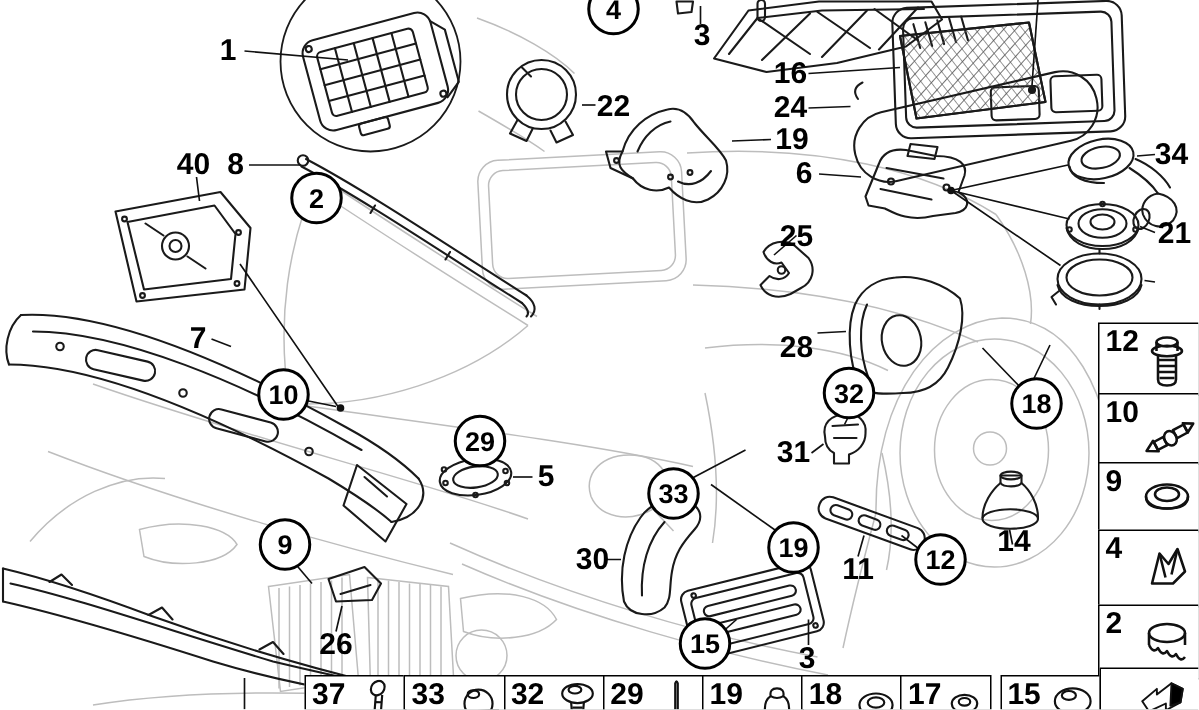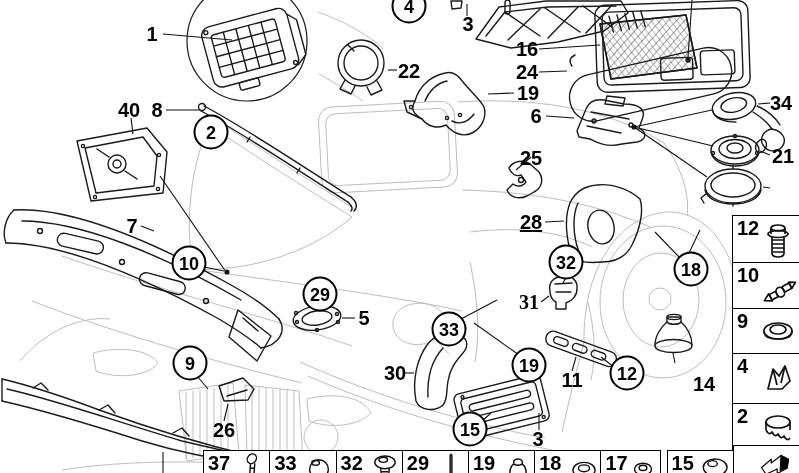--- a/index.html
+++ b/index.html
@@ -336,32 +336,32 @@
       <div class="lbl circled" style="left: 566px; top: 262px;">32</div>
       <div class="lbl circled" style="left: 449px; top: 329px;">33</div>
       <div class="lbl" style="left: 152px; top: 34px;">1</div>
       <div class="lbl" style="left: 468px; top: 24px;">3</div>
       <div class="lbl" style="left: 364px; top: 318px;">5</div>
       <div class="lbl" style="left: 536px; top: 116px;">6</div>
       <div class="lbl" style="left: 132px; top: 226px;">7</div>
       <div class="lbl" style="left: 157px; top: 110px;">8</div>
       <div class="lbl" style="left: 572px; top: 380px;">11</div>
       <div class="lbl" style="left: 538px; top: 439px;">3</div>
-      <div class="lbl" style="left: 676px; top: 384px; margin-left: 28px;">14</div>
+      <div class="lbl" style="left: 676px; top: 361px;">14</div>
       <div class="lbl" style="left: 527px; top: 49px;">16</div>
       <div class="lbl" style="left: 129px; top: 110px;">40</div>
       <div class="lbl" style="left: 783px; top: 156px;">21</div>
       <div class="lbl" style="left: 783px; top: 189px; margin-left: 44px;">22</div>
       <div class="lbl" style="left: 527px; top: 72px;">24</div>
       <div class="lbl" style="left: 531px; top: 158px;">25</div>
       <div class="lbl" style="left: 224px; top: 430px;">26</div>
       <div class="lbl" style="left: 528px; top: 93px;">19</div>
-      <div class="lbl" style="left: 531px; top: 222px; text-decoration: underline;">28</div>
+      <div class="lbl" style="left: 531px; top: 232px;">28</div>
       <div class="lbl" style="left: 395px; top: 373px;">30</div>
-      <div class="lbl" style="left: 529px; top: 302px; font-family: Liberation Serif, serif;">31</div>
+      <div class="lbl" style="left: 529px; top: 302px;">31</div>
       <div class="lbl" style="left: 781px; top: 103px; text-align: right;">34</div>
       <div class="lbl" style="left: 409px; top: 71px;">22</div>
     </div>
 <div id="boxes">
       <div class="cellbox rc" style="left: 732px; width: 68px; top: 215px; height: 48.5px;">
         <span class="num">12</span>
         <svg width="40" height="44" viewBox="0 0 40 40">
           <g stroke="#111" fill="none" stroke-width="1.7" stroke-linejoin="round">
             <ellipse cx="20" cy="7" rx="7" ry="3"></ellipse>
             <path d="M13,7 L13,13 M27,7 L27,13"></path>

